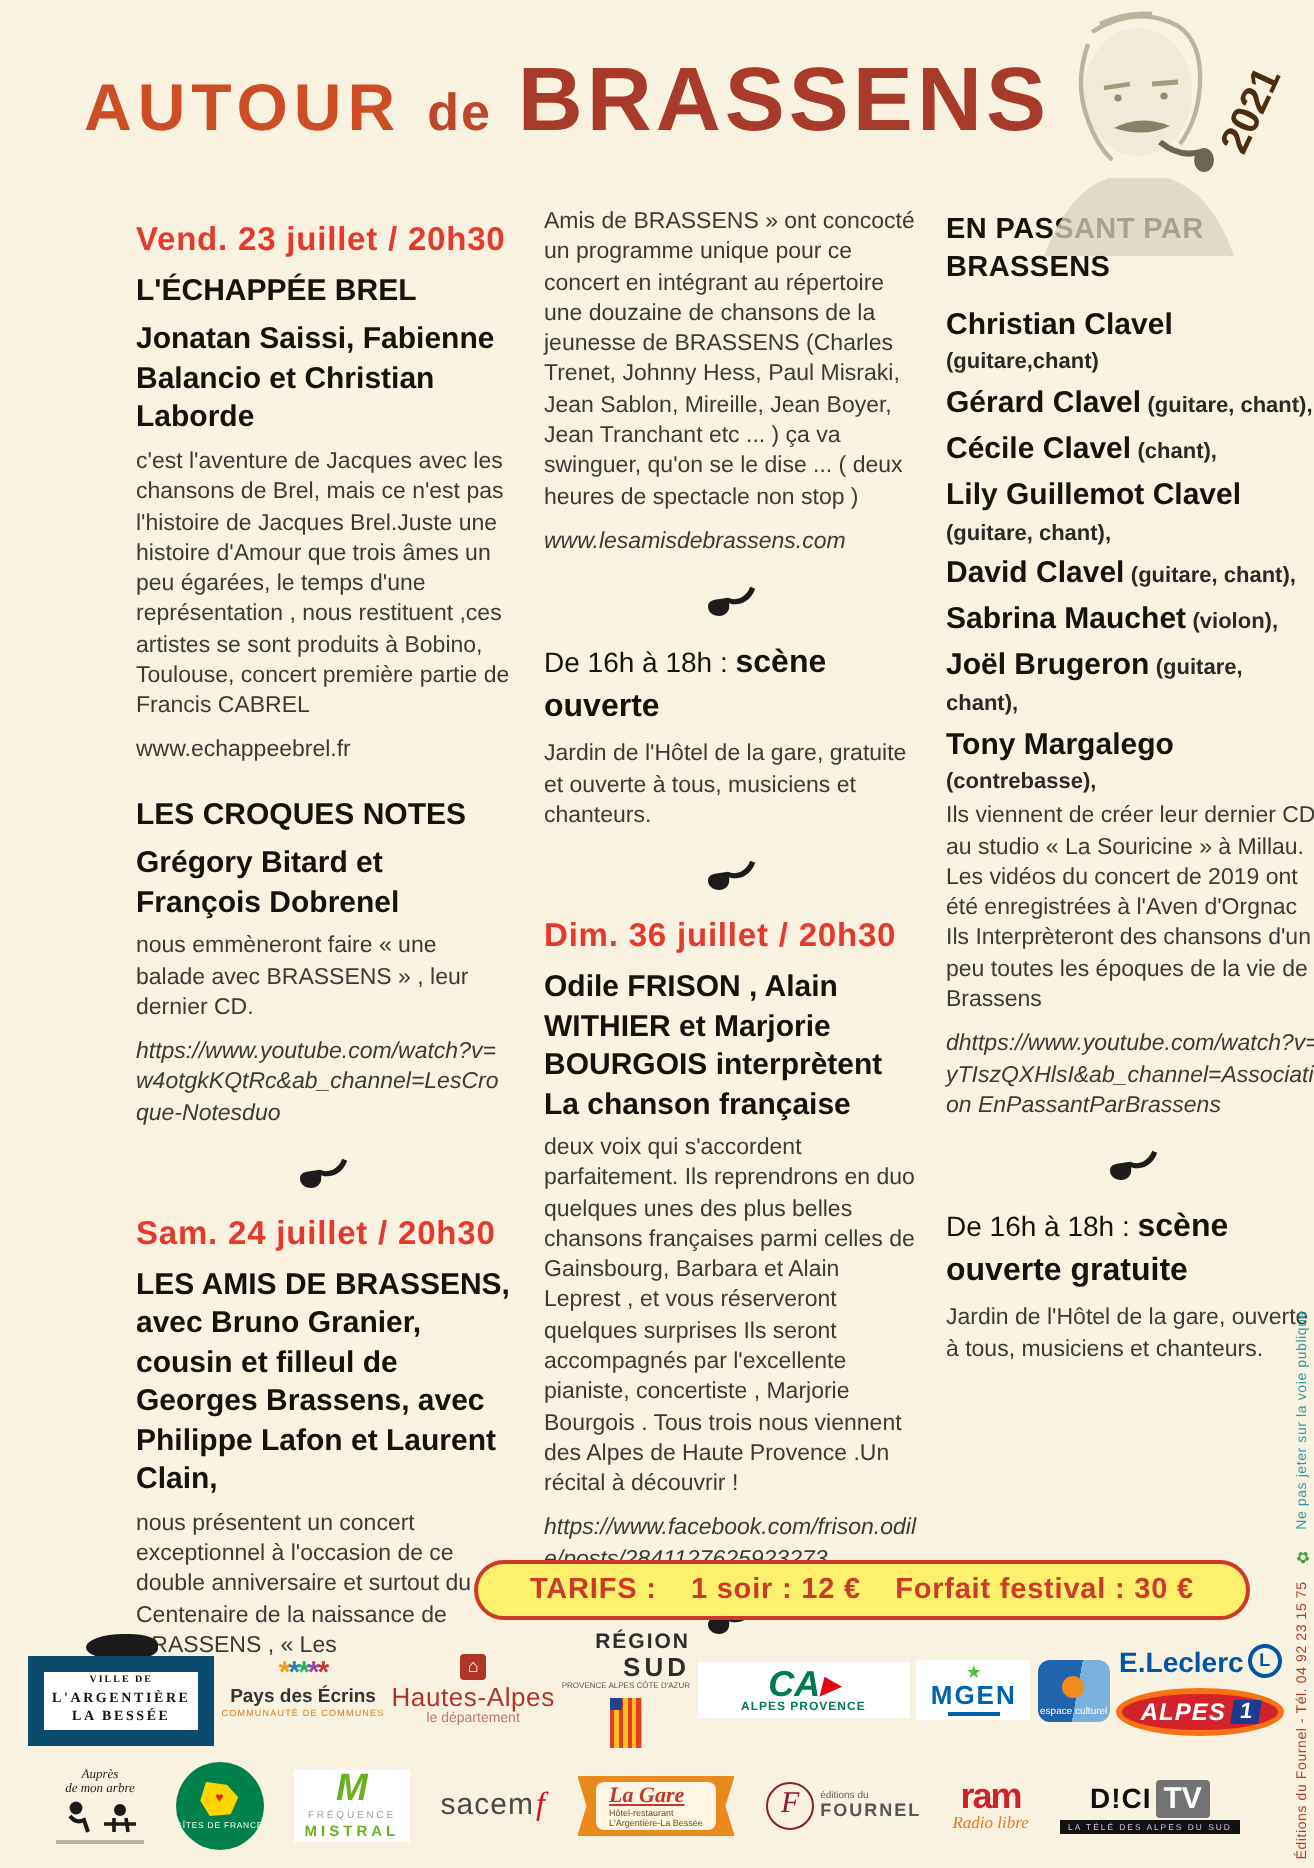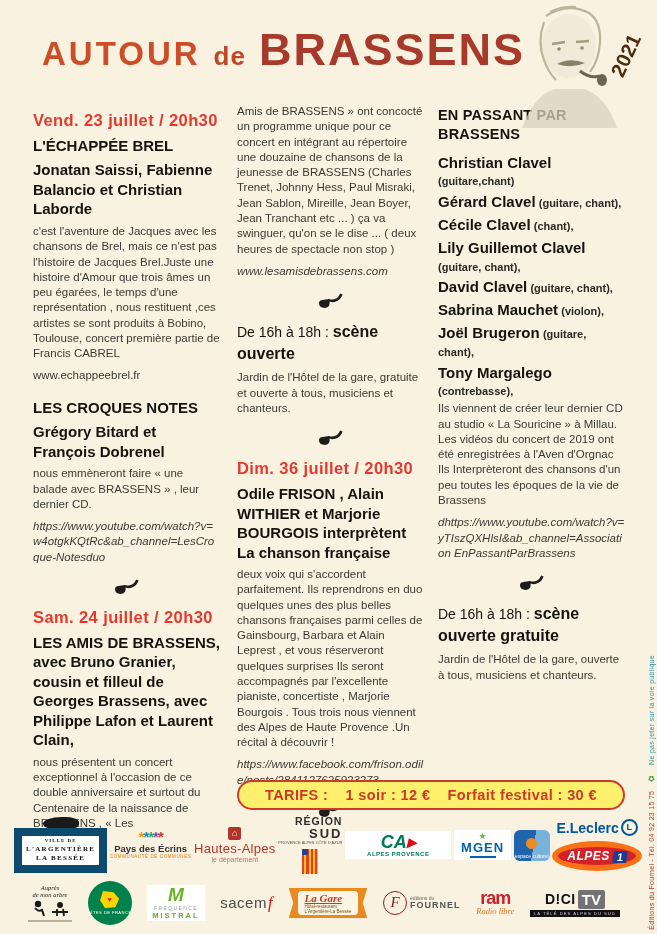--- a/index.html
+++ b/index.html
@@ -9,21 +9,21 @@
   
   .title-row{position:absolute;left:42px;top:24px;display:flex;align-items:baseline;gap:13px;z-index:2;}
   .t-autour{font-size:33px;font-weight:bold;color:#cc4d26;letter-spacing:3px;}
   .t-de{font-size:26px;font-weight:bold;color:#bf4729;letter-spacing:1px;}
   .t-brassens{font-size:45px;font-weight:bold;color:#a83a2b;letter-spacing:2px;}
   .year{position:absolute;left:604px;top:44px;font-size:20px;font-weight:bold;color:#4b2d10;
         transform:rotate(-65deg);z-index:3;}
   .portrait{position:absolute;left:492px;top:0;z-index:1;}
 
   
-  .col{position:absolute;top:104px;width:187px;font-size:11.5px;line-height:1.33;}
+  .col{position:absolute;top:104px;width:187px;font-size:11.5px;line-height:1.33;margin-left:35px;}
   .col1{left:33px;}.col2{left:237px;}.col3{left:438px;}
   .date{color:#e5392e;font-size:16.5px;font-weight:bold;letter-spacing:.4px;margin:6px 0 4px;}
   .head{font-size:15px;font-weight:bold;color:#16130f;line-height:1.3;margin:0 0 5px;}
   .body{margin:0 0 7px;}
   .url{font-style:italic;word-break:break-all;margin:0 0 7px;}
   .url-plain{word-break:break-all;margin:0 0 7px;}
   .pipe{display:flex;justify-content:center;margin:12px 0;}
   .open{font-size:14px;color:#16130f;margin:2px 0 6px;line-height:1.35;}
   .open b{font-size:16px;}
   .perf{line-height:1.45;margin:0 0 1px;}
@@ -79,22 +79,22 @@
   .mgen-line{width:26px;height:2px;background:#0063af;margin-top:1px;}
 
   .ecul-box{width:36px;height:31px;border-radius:6px;position:relative;
             background:linear-gradient(100deg,#1f64ad 54%,#79b1dd 54%);}
   .ecul-dot{position:absolute;left:12px;top:8px;width:11px;height:11px;border-radius:50%;background:#ef8b1f;}
   .ecul-name{position:absolute;left:0;right:0;bottom:2px;color:#fff;font-size:5px;}
 
   .lec{color:#0055a5;font-weight:bold;font-size:14px;display:flex;align-items:center;gap:2px;}
   .lec-l{display:inline-block;width:13px;height:13px;border:2px solid #0055a5;border-radius:50%;
          font-size:9px;line-height:13px;text-align:center;}
-  .alpes1{margin-top:5px;background:#d3222a;border:6px solid #f97316;border-radius:50%;
-          padding:2px 9px;display:flex;align-items:flex-end;gap:3px;}
+  .alpes1{margin-top:5px;background:#d3222a;border:3px solid #f97316;border-radius:50%;
+          padding:2px 9px;display:flex;align-items:center;gap:3px;}
   .alpes1 .a1t{color:#fff;font-weight:bold;font-style:italic;font-size:12px;letter-spacing:.5px;}
   .alpes1 .a1b{background:#1d3c8f;color:#fff;font-weight:bold;font-size:11px;padding:0 4px;transform:skewX(-8deg);}
 
   .aup-name{font-family:"Liberation Serif",serif;font-style:italic;font-size:6.5px;color:#222;line-height:1.1;}
   .aup-url{width:44px;height:2px;background:#b9b2a2;margin-top:2px;}
 
   .gites{width:44px;height:44px;border-radius:50%;background:#00804a;position:relative;
          display:flex;align-items:center;justify-content:center;flex-direction:column;}
   .gites-fr{width:19px;height:17px;background:#ffd500;clip-path:polygon(15% 0,70% 8%,100% 45%,80% 95%,25% 100%,0 55%);
             display:flex;align-items:center;justify-content:center;color:#d22;font-size:7px;}

